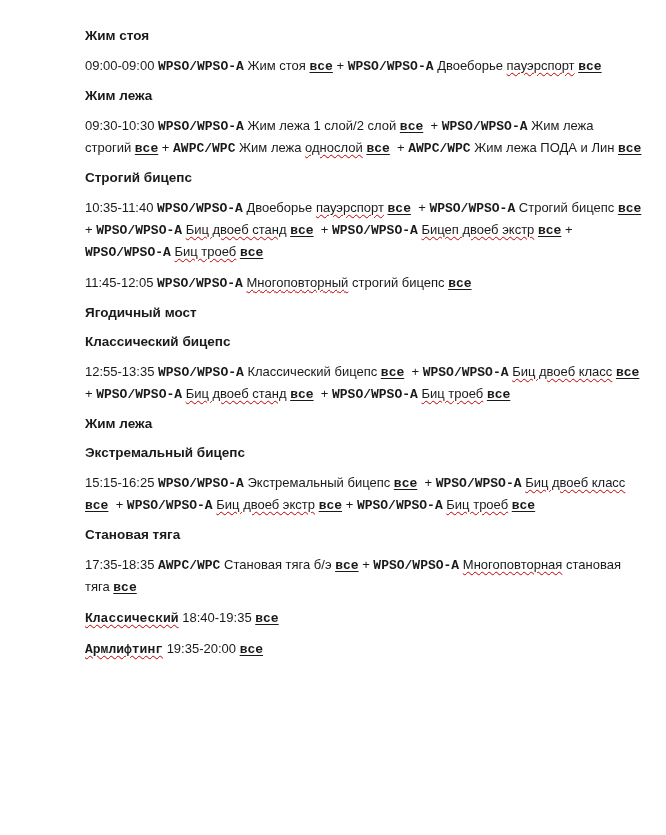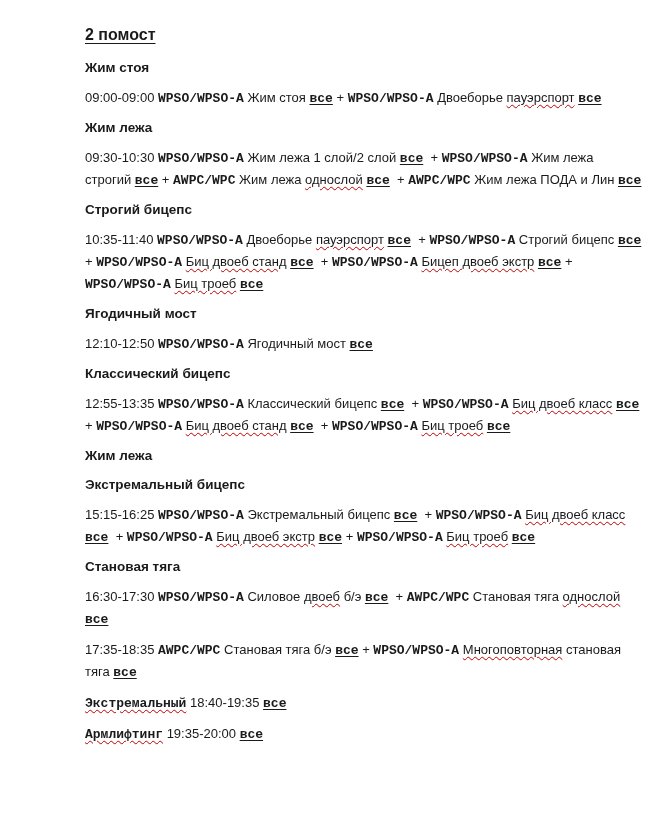--- a/index.html
+++ b/index.html
@@ -43,34 +43,32 @@
     text-decoration-style: wavy;
     text-decoration-color: #c00000;
     text-decoration-thickness: 1px;
     text-underline-offset: 2px;
   }
 </style>
 </head>
 <body>
 
 <div class="page">
-  <h1 class="doc-title">2 помост</h1>
   <div id="content">
       <div class="section-heading">Жим стоя</div>
       <div class="entry"><span>09:00-09:00 </span><span class="b">WPSO/WPSO-A</span><span> Жим стоя </span><span class="b u">все</span><span> + </span><span class="b">WPSO/WPSO-A</span><span> Двоеборье </span><span class="sq">пауэрспорт</span><span> </span><span class="b u">все</span></div>
       <div class="section-heading">Жим лежа</div>
       <div class="entry"><span>09:30-10:30 </span><span class="b">WPSO/WPSO-A</span><span> Жим лежа 1 слой/2 слой </span><span class="b u">все</span><span>  + </span><span class="b">WPSO/WPSO-A</span><span> Жим лежа строгий </span><span class="b u">все</span><span> + </span><span class="b">AWPC/WPC</span><span> Жим лежа </span><span class="sq">однослой</span><span> </span><span class="b u">все</span><span>  + </span><span class="b">AWPC/WPC</span><span> Жим лежа ПОДА и Лин </span><span class="b u">все</span></div>
       <div class="section-heading">Строгий бицепс</div>
       <div class="entry"><span>10:35-11:40 </span><span class="b">WPSO/WPSO-A</span><span> Двоеборье </span><span class="sq">пауэрспорт</span><span> </span><span class="b u">все</span><span>  + </span><span class="b">WPSO/WPSO-A</span><span> Строгий бицепс </span><span class="b u">все</span><span>  + </span><span class="b">WPSO/WPSO-A</span><span> </span><span class="sq">Биц двоеб станд</span><span> </span><span class="b u">все</span><span>  + </span><span class="b">WPSO/WPSO-A</span><span> </span><span class="sq">Бицеп двоеб экстр</span><span> </span><span class="b u">все</span><span> + </span><span class="b">WPSO/WPSO-A</span><span> </span><span class="sq">Биц троеб</span><span> </span><span class="b u">все</span></div>
+      <div class="entry"><span>11:45-12:05 </span><span class="b">WPSO/WPSO-A</span><span> </span><span class="sq">Многоповторный</span><span> строгий бицепс </span><span class="b u">все</span></div>
       <div class="section-heading">Ягодичный мост</div>
-      <div class="entry"><span>12:10-12:50 </span><span class="b">WPSO/WPSO-A</span><span> Ягодичный мост </span><span class="b u">все</span></div>
       <div class="section-heading">Классический бицепс</div>
       <div class="entry"><span>12:55-13:35 </span><span class="b">WPSO/WPSO-A</span><span> Классический бицепс </span><span class="b u">все</span><span>  + </span><span class="b">WPSO/WPSO-A</span><span> </span><span class="sq">Биц двоеб класс</span><span> </span><span class="b u">все</span><span>  + </span><span class="b">WPSO/WPSO-A</span><span> </span><span class="sq">Биц двоеб станд</span><span> </span><span class="b u">все</span><span>  + </span><span class="b">WPSO/WPSO-A</span><span> </span><span class="sq">Биц троеб</span><span> </span><span class="b u">все</span></div>
       <div class="section-heading">Жим лежа</div>
       <div class="section-heading">Экстремальный бицепс</div>
       <div class="entry"><span>15:15-16:25 </span><span class="b">WPSO/WPSO-A</span><span> Экстремальный бицепс </span><span class="b u">все</span><span>  + </span><span class="b">WPSO/WPSO-A</span><span> </span><span class="sq">Биц двоеб класс</span><span> </span><span class="b u">все</span><span>  + </span><span class="b">WPSO/WPSO-A</span><span> </span><span class="sq">Биц двоеб экстр</span><span> </span><span class="b u">все</span><span> + </span><span class="b">WPSO/WPSO-A</span><span> </span><span class="sq">Биц троеб</span><span> </span><span class="b u">все</span></div>
       <div class="section-heading">Становая тяга</div>
-      <div class="entry"><span>16:30-17:30 </span><span class="b">WPSO/WPSO-A</span><span> Силовое </span><span class="sq">двоеб</span><span> б/э </span><span class="b u">все</span><span>  + </span><span class="b">AWPC/WPC</span><span> Становая тяга </span><span class="sq">однослой</span><span> </span><span class="b u">все</span></div>
       <div class="entry"><span>17:35-18:35 </span><span class="b">AWPC/WPC</span><span> Становая тяга б/э </span><span class="b u">все</span><span> + </span><span class="b">WPSO/WPSO-A</span><span> </span><span class="sq">Многоповторная</span><span> становая тяга </span><span class="b u">все</span></div>
-      <div class="entry"><span class="b sq">Экстремальный</span><span> 18:40-19:35 </span><span class="b u">все</span></div>
+      <div class="entry"><span class="b sq">Классический</span><span> 18:40-19:35 </span><span class="b u">все</span></div>
       <div class="entry"><span class="b sq">Армлифтинг</span><span> 19:35-20:00 </span><span class="b u">все</span></div>
     </div>
 </div>
 
 </body></html>

